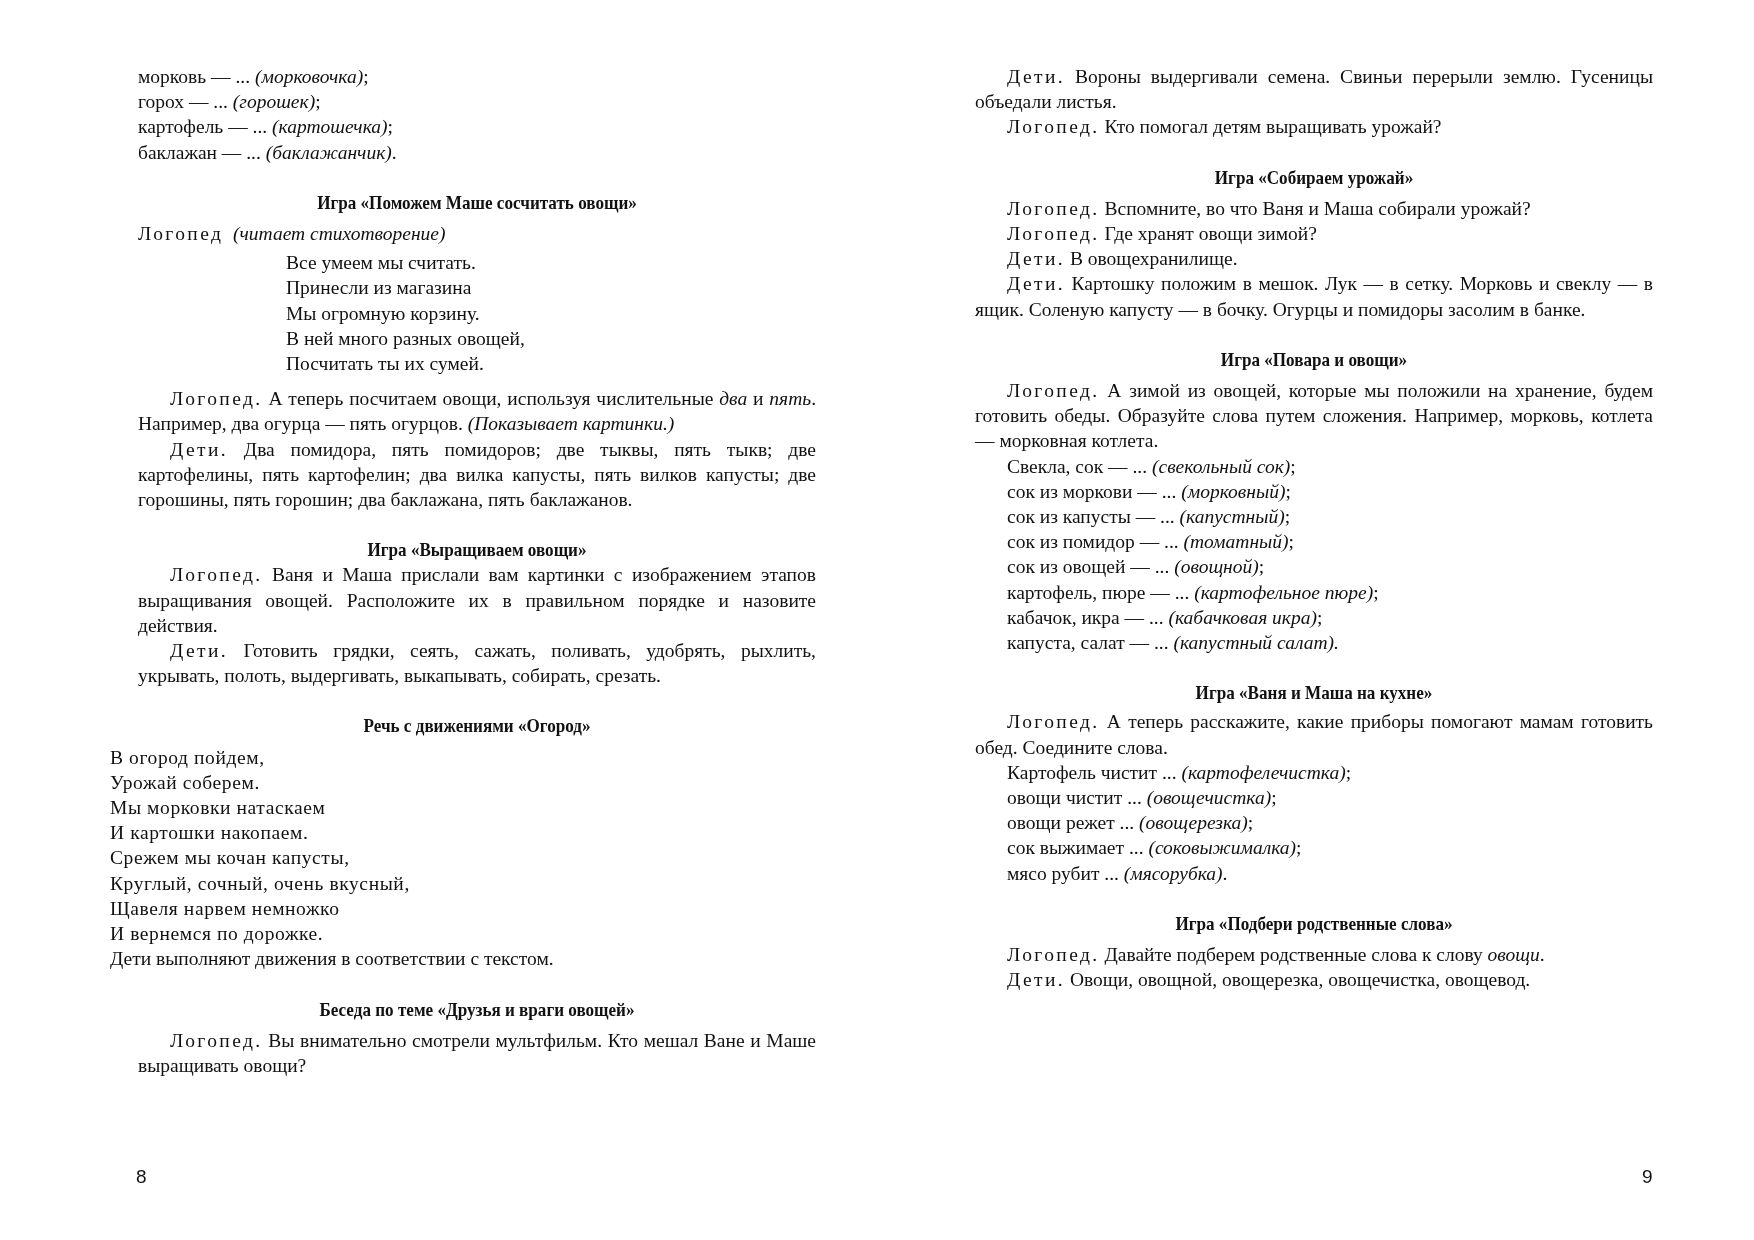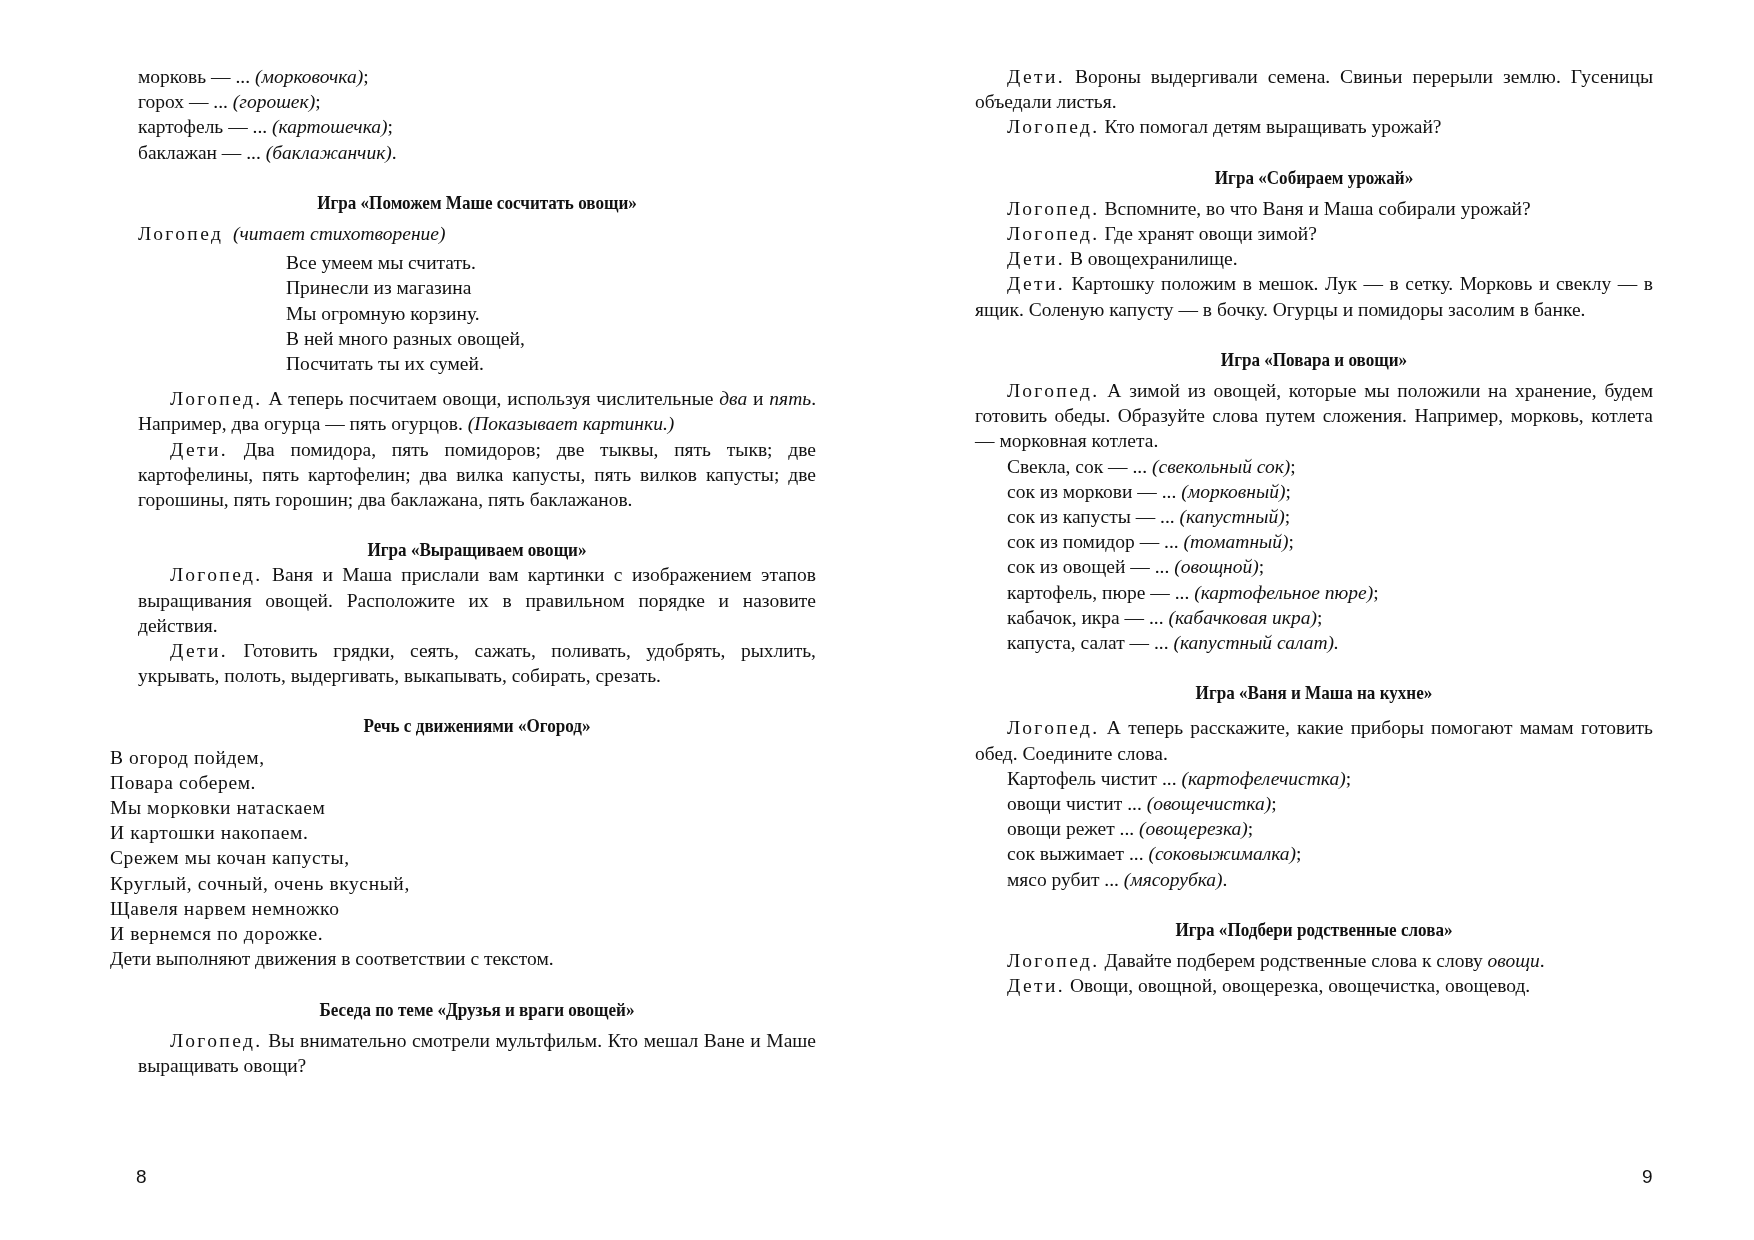--- a/index.html
+++ b/index.html
@@ -60,21 +60,21 @@
     <p class="indent justify"><span class="spk">Дети.</span><span> Два помидора, пять помидоров; две тыквы, пять тыкв; две картофелины, пять картофелин; два вилка капусты, пять вилков капусты; две горошины, пять горошин; два баклажана, пять баклажанов.</span></p>
     <div class="gap"></div>
     <h3>Игра «Выращиваем овощи»</h3>
     <p class="indent justify" style=""><span class="spk">Логопед.</span><span> Ваня и Маша прислали вам картинки с изображением этапов выращивания овощей. Расположите их в правильном порядке и назовите действия.</span></p>
     <p class="indent justify"><span class="spk">Дети.</span><span> Готовить грядки, сеять, сажать, поливать, удобрять, рыхлить, укрывать, полоть, выдергивать, выкапывать, собирать, срезать.</span></p>
     <div class="gap"></div>
     <h3>Речь с движениями «Огород»</h3>
     <div class="two-col" style="margin-top:6px; margin-left:-28px">
       <div class="left">
         <div class="line">В огород пойдем,</div>
-        <div class="line">Повара соберем.</div>
+        <div class="line">Урожай соберем.</div>
         <div class="line">Мы морковки натаскаем</div>
         <div class="line">И картошки накопаем.</div>
         <div class="line">Срежем мы кочан капусты,</div>
         <div class="line">Круглый, сочный, очень вкусный,</div>
         <div class="line">Щавеля нарвем немножко</div>
         <div class="line">И вернемся по дорожке.</div>
       </div>
       <div class="right">Дети выполняют движения в соответствии с текстом.</div>
     </div>
     <div class="gap"></div>
@@ -104,21 +104,21 @@
       <div class="line"><span>сок из моркови — ... </span><span class="it">(морковный)</span><span>;</span></div>
       <div class="line"><span>сок из капусты — ... </span><span class="it">(капустный)</span><span>;</span></div>
       <div class="line"><span>сок из помидор — ... </span><span class="it">(томатный)</span><span>;</span></div>
       <div class="line"><span>сок из овощей — ... </span><span class="it">(овощной)</span><span>;</span></div>
       <div class="line"><span>картофель, пюре — ... </span><span class="it">(картофельное пюре)</span><span>;</span></div>
       <div class="line"><span>кабачок, икра — ... </span><span class="it">(кабачковая икра)</span><span>;</span></div>
       <div class="line"><span>капуста, салат — ... </span><span class="it">(капустный салат).</span><span></span></div>
     </div>
     <div class="gap"></div>
     <h3>Игра «Ваня и Маша на кухне»</h3>
-    <p class="indent justify" style="margin-top:10px"><span class="spk">Логопед.</span><span> А теперь расскажите, какие приборы помогают мамам готовить обед. Соедините слова.</span></p>
+    <p class="indent justify" style="margin-top:4px"><span class="spk">Логопед.</span><span> А теперь расскажите, какие приборы помогают мамам готовить обед. Соедините слова.</span></p>
     <div class="list-in">
       <div class="line"><span>Картофель чистит ... </span><span class="it">(картофелечистка)</span><span>;</span></div>
       <div class="line"><span>овощи чистит ... </span><span class="it">(овощечистка)</span><span>;</span></div>
       <div class="line"><span>овощи режет ... </span><span class="it">(овощерезка)</span><span>;</span></div>
       <div class="line"><span>сок выжимает ... </span><span class="it">(соковыжималка)</span><span>;</span></div>
       <div class="line"><span>мясо рубит ... </span><span class="it">(мясорубка)</span><span>.</span></div>
     </div>
     <div class="gap"></div>
     <h3>Игра «Подбери родственные слова»</h3>
     <p class="indent justify" style="margin-top:6px"><span class="spk">Логопед.</span><span> Давайте подберем родственные слова к слову </span><span class="it">овощи</span><span>.</span></p>

